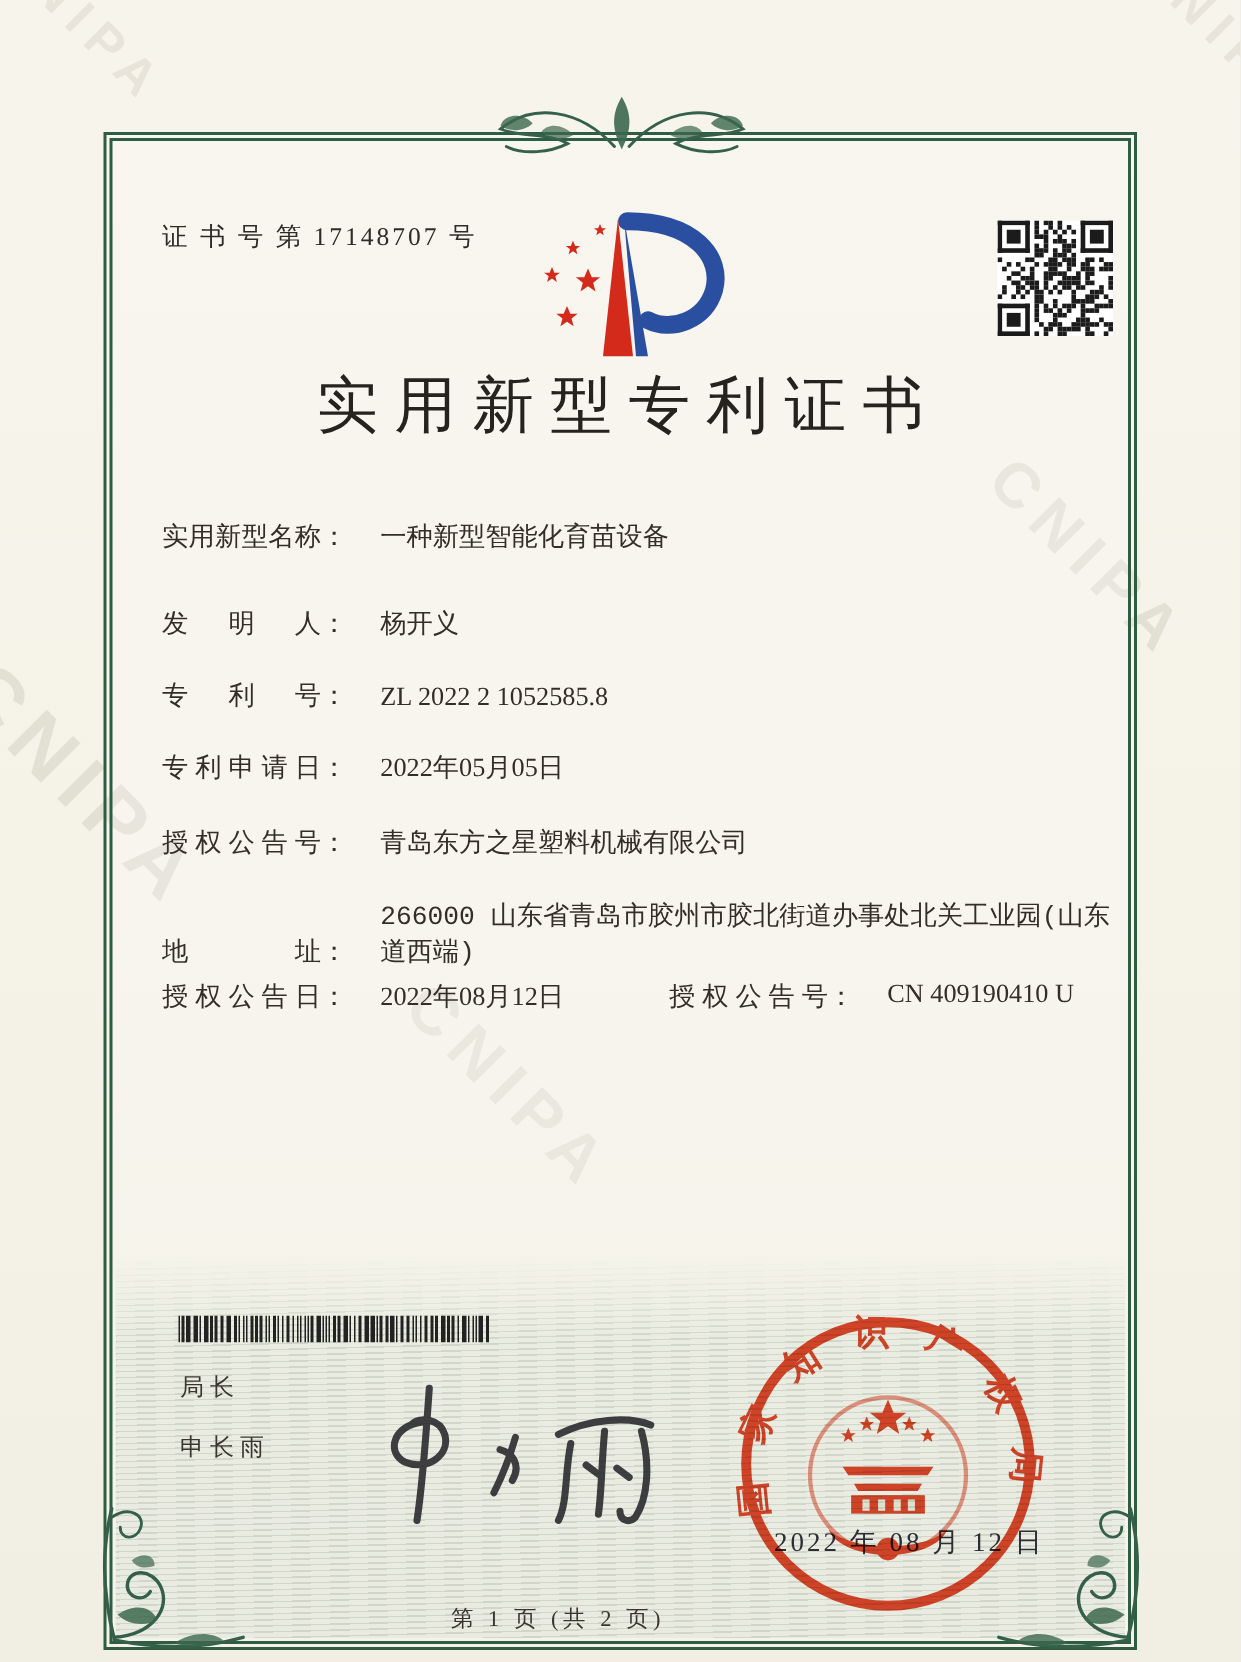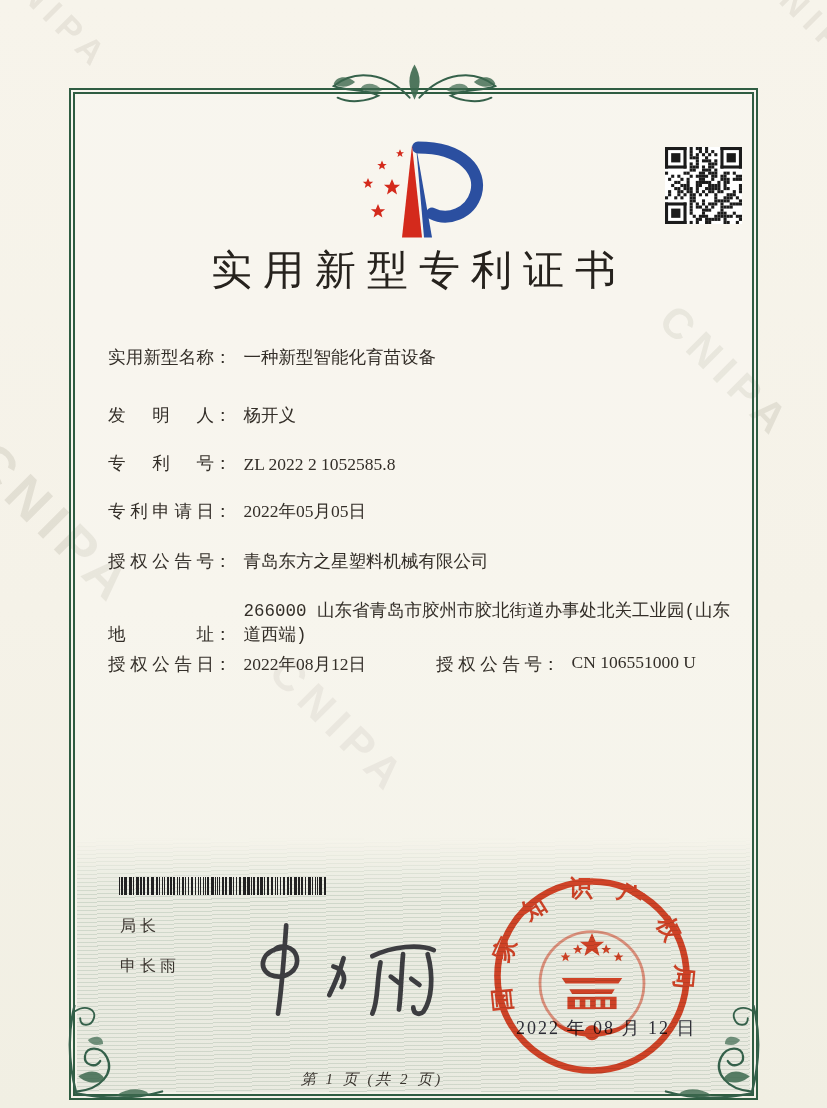--- a/index.html
+++ b/index.html
@@ -37,21 +37,21 @@
 
   .logo { position:absolute; left:348px; top:138px; width:140px; height:108px; z-index:2; }
   .qr   { position:absolute; left:665px; top:147px; width:77px; height:77px; z-index:2; }
 
   .title { position:absolute; left:0; right:0; top:243px; text-align:center; z-index:2;
            font-size:41px; font-weight:400; letter-spacing:11px; text-indent:11px; color:#26221d; }
 
   .row { position:absolute; left:108px; z-index:2; font-size:17.5px; display:flex; align-items:flex-end; color:#332e28; }
   .row .lab { display:inline-block; width:106px; text-align:justify; text-align-last:justify; }
   .row .colon { margin:0 2px 0 0; }
-  .row .val { margin-left:10px; max-width:500px; }
+  .row .val { margin-left:20px; max-width:500px; }
   .r0 { top:345px; } .r1 { top:403px; } .r2 { top:451px; } .r3 { top:499px; }
   .r4 { top:549px; } .r5 { top:598px;font-family:Liberation Mono, monospace; } .r6 { top:652px; }
   .grant2 { display:flex; margin-left:70px; }
   .grant2 .lab { width:106px; }
 
   .paras { position:absolute; left:106px; top:684px; width:616px; z-index:2; }
   .paras p { margin:0; font-size:17.5px; line-height:1.62; text-indent:2em; color:#38332c; }
 
   .barcode { position:absolute; left:117px; top:877px; width:215px; height:18px; z-index:2; }
 
@@ -60,21 +60,21 @@
   .signatory .name { margin-top:24px; }
 
   .signature { position:absolute; left:237px; top:918px; width:205px; height:100px; z-index:3; }
 
   .seal-date { position:absolute; left:516px; top:1016px; z-index:2; font-size:18px; font-weight:400;
                letter-spacing:2px; color:#2d2d36; }
   .seal { position:absolute; left:488px; top:872px; width:208px; height:208px; z-index:5;
           mix-blend-mode:multiply; opacity:0.93; }
 
   .footer { position:absolute; left:69px; width:606px; top:1070px; text-align:center; z-index:2;
-            font-size:15px; letter-spacing:3px; color:#3a352f;font-style:italic; }
+            font-size:15px; letter-spacing:3px; color:#3a352f; }
 </style>
 </head>
 <body>
 
 <div class="page">
 
   <span class="wm wm1">CNIPA</span>
   <span class="wm wm2">CNIPA</span>
   <span class="wm wm3">CNIPA</span>
   <span class="wm wm4">CNIPA</span>
@@ -115,20 +115,21 @@
       <path d="M16,4 C10,28 8,58 18,96"></path>
       <path d="M16,10 C28,2 40,8 36,18 C33,26 22,26 22,17" stroke-width="2"></path>
       <path d="M18,94 C44,92 58,74 50,58 C44,46 28,46 27,57 C26,66 38,70 43,62"></path>
       <path d="M20,78 C32,70 44,72 48,82 C40,86 28,86 20,78 Z" fill="#3c684e" stroke="none" opacity="0.85"></path>
       <path d="M18,96 C48,102 80,102 108,94"></path>
       <path d="M60,98 C72,90 86,90 94,96 C84,100 70,102 60,98 Z" fill="#3c684e" stroke="none" opacity="0.8"></path>
       <path d="M30,40 C38,34 46,36 46,44 C40,46 34,46 30,40 Z" fill="#3c684e" stroke="none" opacity="0.7"></path>
     </g>
   </svg>
 
+  <div class="cert-no">证 书 号 第 17148707 号</div>
 
   <svg class="logo" viewBox="0 0 140 105">
     <defs>
       <path id="lstar" d="M0,-10 L2.94,-3.09 L9.51,-3.09 L4.05,1.18 L5.88,8.09 L0,4 L-5.88,8.09 L-4.05,1.18 L-9.51,-3.09 L-2.94,-3.09 Z"></path>
     </defs>
     <path d="M70,8 C115,8 134,32 128,54 C122,74 100,82 84,74" stroke="#2b4fa0" stroke-width="12" fill="none" stroke-linecap="round"></path>
     <polygon points="64,6 74,98 54,98" fill="#d42a1c"></polygon>
     <polygon points="68,6 84,98 76,98" fill="#2b4fa0"></polygon>
     <g fill="#d42a1c">
       <use href="#lstar" transform="translate(52,14) scale(0.42)"></use>
@@ -404,21 +405,21 @@
       <span class="colon">：</span>
     <span class="val">266000 山东省青岛市胶州市胶北街道办事处北关工业园(山东道西端)</span>
   </div>
   <div class="row r6">
     <span class="lab">授权公告日</span>
       <span class="colon">：</span>
     <span class="val">2022年08月12日</span>
     <span class="grant2">
       <span class="lab">授权公告号</span>
         <span class="colon">：</span>
-      <span class="val">CN 106551000 U</span>
+      <span class="val">CN 409190410 U</span>
     </span>
   </div>
 
 
   <svg class="barcode" id="barcode" viewBox="0 0 215 18" preserveAspectRatio="none">
       <rect x="2" y="0" width="1" height="18" fill="#222222"></rect>
       <rect x="4" y="0" width="2" height="18" fill="#222222"></rect>
       <rect x="7" y="0" width="3" height="18" fill="#222222"></rect>
       <rect x="12" y="0" width="3" height="18" fill="#222222"></rect>
       <rect x="16" y="0" width="1" height="18" fill="#222222"></rect>

